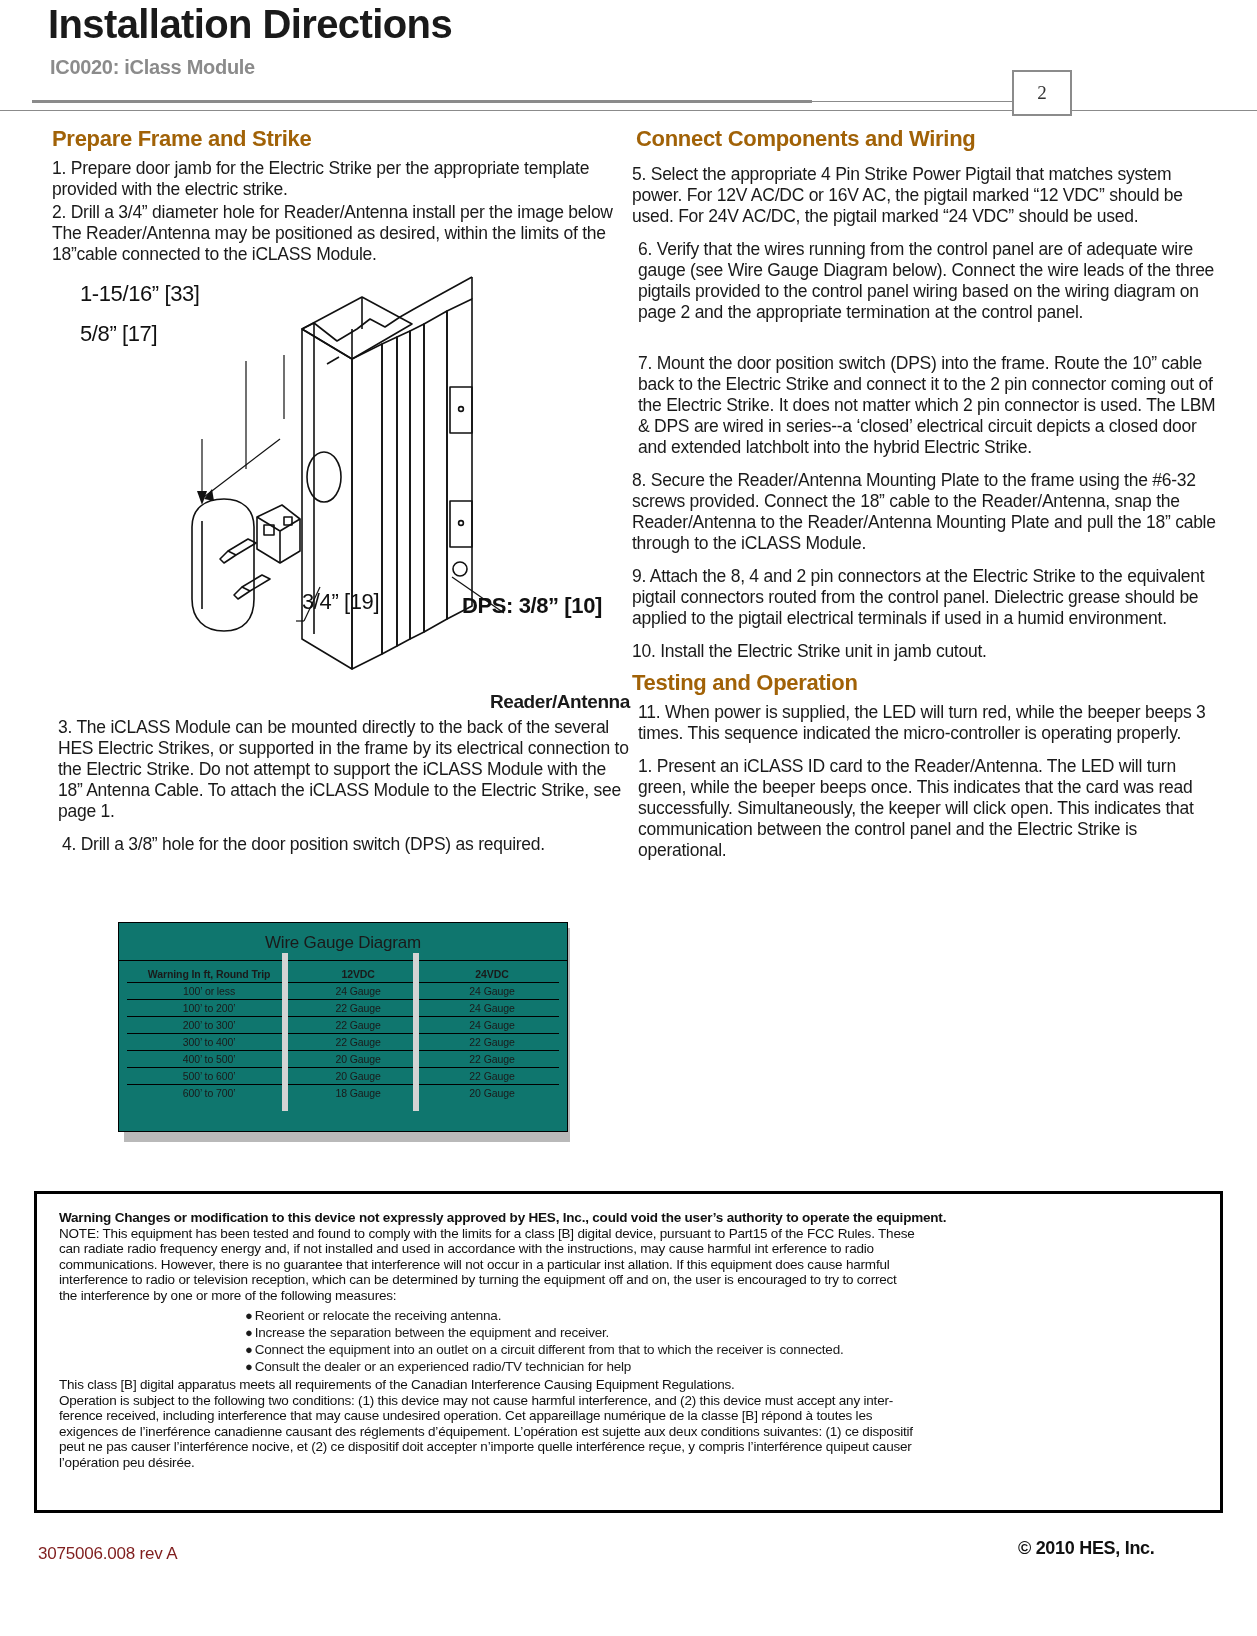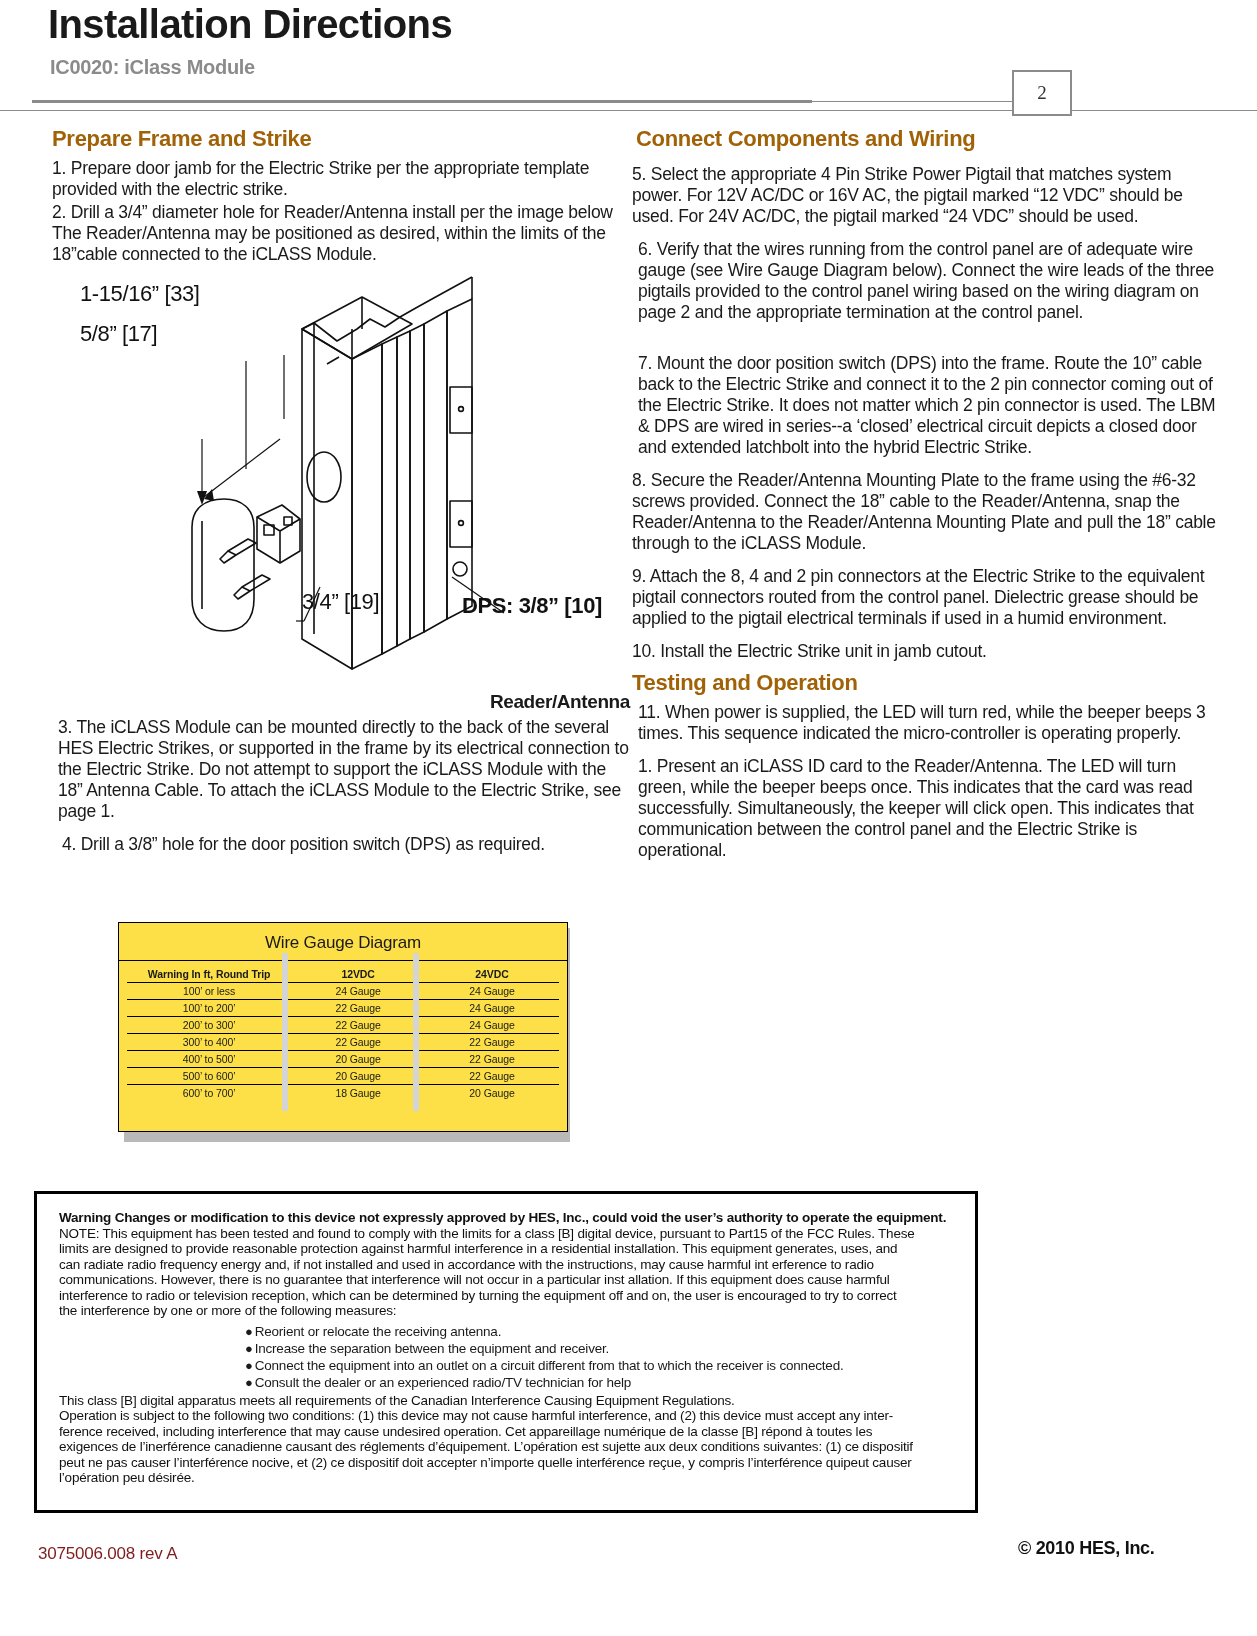--- a/index.html
+++ b/index.html
@@ -152,21 +152,21 @@
     width: 446px;
     height: 214px;
     background: #b9b9b9;
   }
   .wg-box {
     position: absolute;
     left: 0;
     top: 0;
     width: 432px;
     height: 202px;
-    background: #fde047;
+    background: #0f766e;
     border: 1px solid #000;
     padding: 6px 8px 0 8px;
   }
   .wg-title {
     text-align: center;
     font-size: 17px;
     letter-spacing: -0.2px;
     padding: 4px 0 7px 0;
     border-bottom: 1px solid #000;
     margin: 0 -8px 0 -8px;
@@ -197,21 +197,21 @@
     background: #d4d4d4;
   }
   .wg-vbar.v1 { left: 163px; }
   .wg-vbar.v2 { left: 294px; }
 
   
   .warn-box {
     position: absolute;
     left: 34px;
     top: 1191px;
-    width: 944px;
+    width: 1189px;
     height: 322px;
     border: 3px solid #000;
     box-sizing: border-box;
     background: #fff;
   }
   .warn-inner {
     padding: 16px 18px 0 22px;
   }
   .warn-line {
     font-size: 13.5px;
@@ -411,21 +411,20 @@
       </table>
       <div class="wg-vbar v1"></div>
       <div class="wg-vbar v2"></div>
     </div>
   </div>
 
   <div class="warn-box">
     <div class="warn-inner">
       <div class="warn-line bold">Warning  Changes or modification to this device not expressly approved  by HES, Inc., could void the user’s authority to operate the equipment.</div>
       <div class="warn-line">NOTE: This equipment has been tested and found to comply with the limits for a class [B] digital device, pursuant to Part15 of the FCC Rules. These</div>
-      <div class="warn-line">limits are designed to provide reasonable protection against harmful interference in a residential installation. This equipment generates, uses, and</div>
       <div class="warn-line">can radiate radio frequency energy and, if not installed and used in accordance with the instructions, may cause harmful int erference to radio</div>
       <div class="warn-line">communications. However, there is no guarantee that interference will not occur in a particular inst allation. If this equipment does cause harmful</div>
       <div class="warn-line">interference to radio or television reception, which can be determined by turning the equipment off and on, the user is encouraged to try to correct</div>
       <div class="warn-line">the interference by one or more of the following measures:</div>
       <div class="warn-bullets">
         <div class="warn-bullet"><span class="dot">●</span><span>Reorient or relocate the receiving antenna.</span></div>
         <div class="warn-bullet"><span class="dot">●</span><span>Increase the separation between the equipment and receiver.</span></div>
         <div class="warn-bullet"><span class="dot">●</span><span>Connect the equipment into an outlet on a circuit different from that to which the receiver is connected.</span></div>
         <div class="warn-bullet"><span class="dot">●</span><span>Consult the dealer or an experienced radio/TV technician for help</span></div>
       </div>

